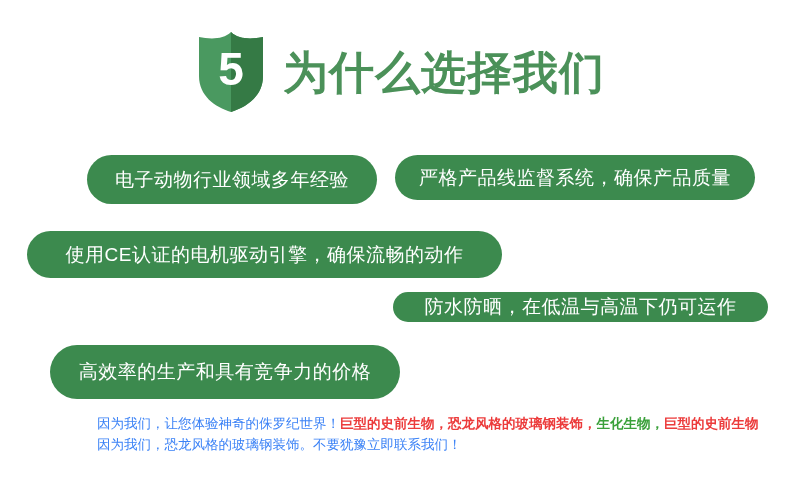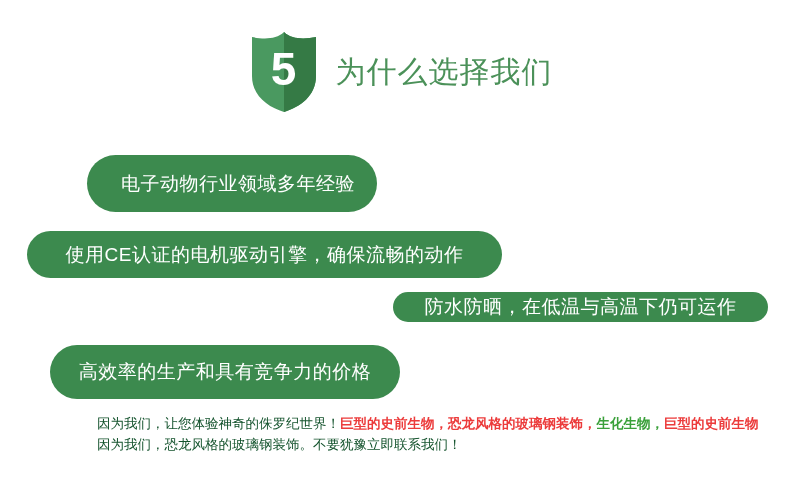--- a/index.html
+++ b/index.html
@@ -56,62 +56,62 @@
     color: #ffffff;
     font-size: 46px;
     font-weight: bold;
     line-height: 1;
     padding-bottom: 6px;
     box-sizing: border-box;
     letter-spacing: 0;
   }
   .header-title {
     color: #4b9159;
-    font-size: 30px;
+    font-size: 45px;
     line-height: 1;
     letter-spacing: 1px;
     white-space: nowrap;
-    font-weight: normal;
+    font-weight: bold;
   }
 
   
   .badge {
     position: absolute;
     background: #3c8a4e;
     color: #ffffff;
     border-radius: 40px;
     display: flex;
     align-items: center;
     justify-content: center;
     font-size: 19px;
     white-space: nowrap;
     letter-spacing: 0.5px;
     box-sizing: border-box;
     padding: 0 22px;
   }
 
-  .badge-1 { left: 87px;  top: 155px; width: 290px; height: 57px; justify-content: flex-end; }
+  .badge-1 { left: 87px;  top: 155px; width: 290px; height: 49px; }
   .badge-2 { left: 395px; top: 155px; width: 360px; height: 45px; }
   .badge-3 { left: 27px;  top: 231px; width: 475px; height: 47px; }
   .badge-4 { left: 393px; top: 292px; width: 375px; height: 30px; }
   .badge-5 { left: 50px;  top: 345px; width: 350px; height: 54px; }
 
   
   .footer {
     position: absolute;
     left: 97px;
     top: 413px;
     width: 700px;
     font-size: 13.5px;
     line-height: 21px;
     color: #5a5a5a;
     white-space: nowrap;
   }
   .footer-line { display: block; }
-  .seg-dark  { color: #14532d; }
+  .seg-dark  { color: #3b82f6; }
   .seg-red   { color: #ec3b3b; font-weight: bold; margin-top: 28px; }
   .seg-green { color: #3aa03a; font-weight: bold; }
 </style>
 </head>
 <body>
 
 <div class="page">
 
   <div class="header">
 
@@ -123,20 +123,23 @@
       <div class="shield-number">5</div>
     </div>
 
     <div class="header-title">为什么选择我们</div>
   </div>
 
   <div class="badge badge-1">
     <span>电子动物行业领域多年经验</span>
   </div>
 
+  <div class="badge badge-2">
+    <span>严格产品线监督系统，确保产品质量</span>
+  </div>
 
   <div class="badge badge-3">
     <span>使用CE认证的电机驱动引擎，确保流畅的动作</span>
   </div>
 
   <div class="badge badge-4">
     <span>防水防晒，在低温与高温下仍可运作</span>
   </div>
 
   <div class="badge badge-5">

